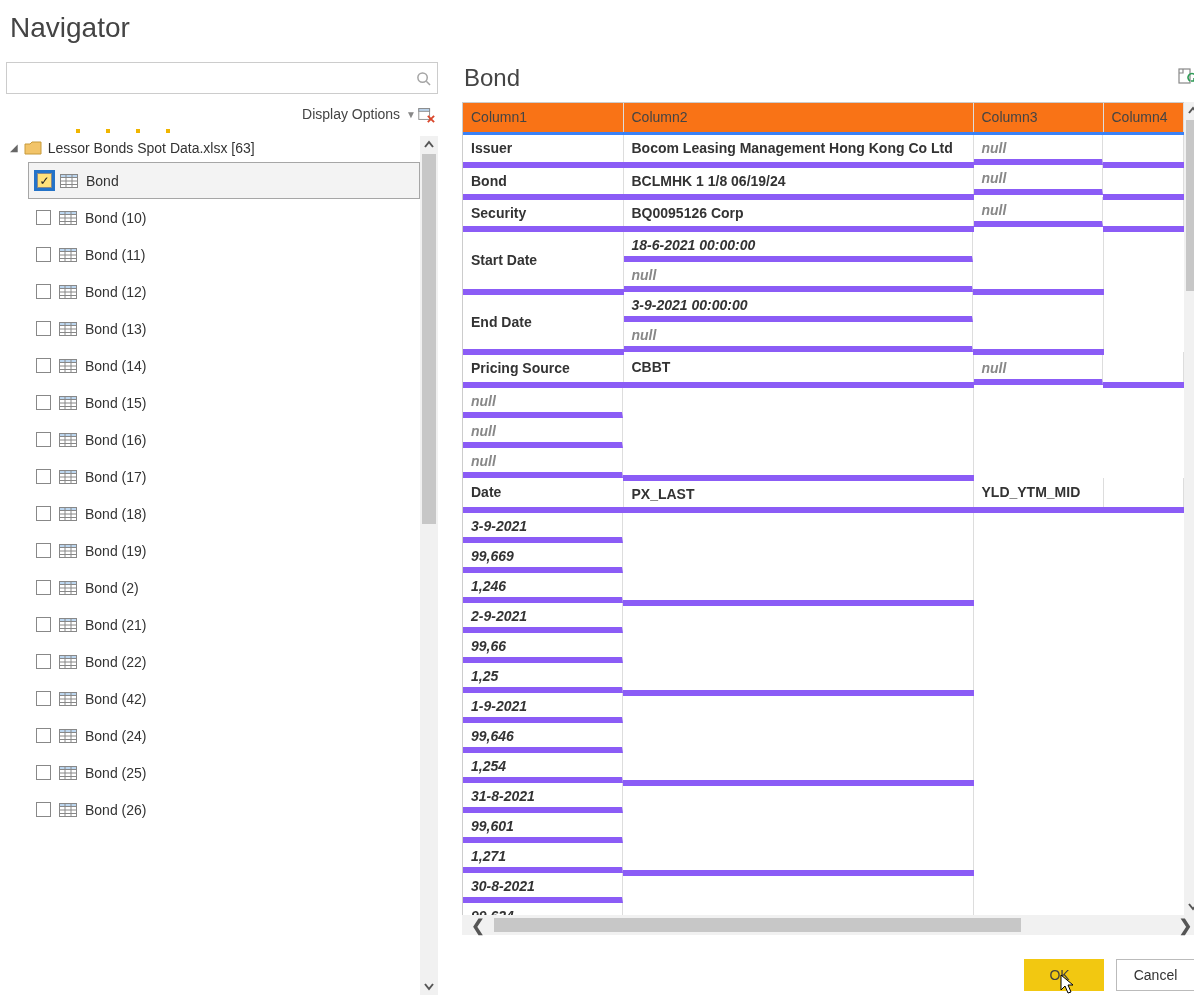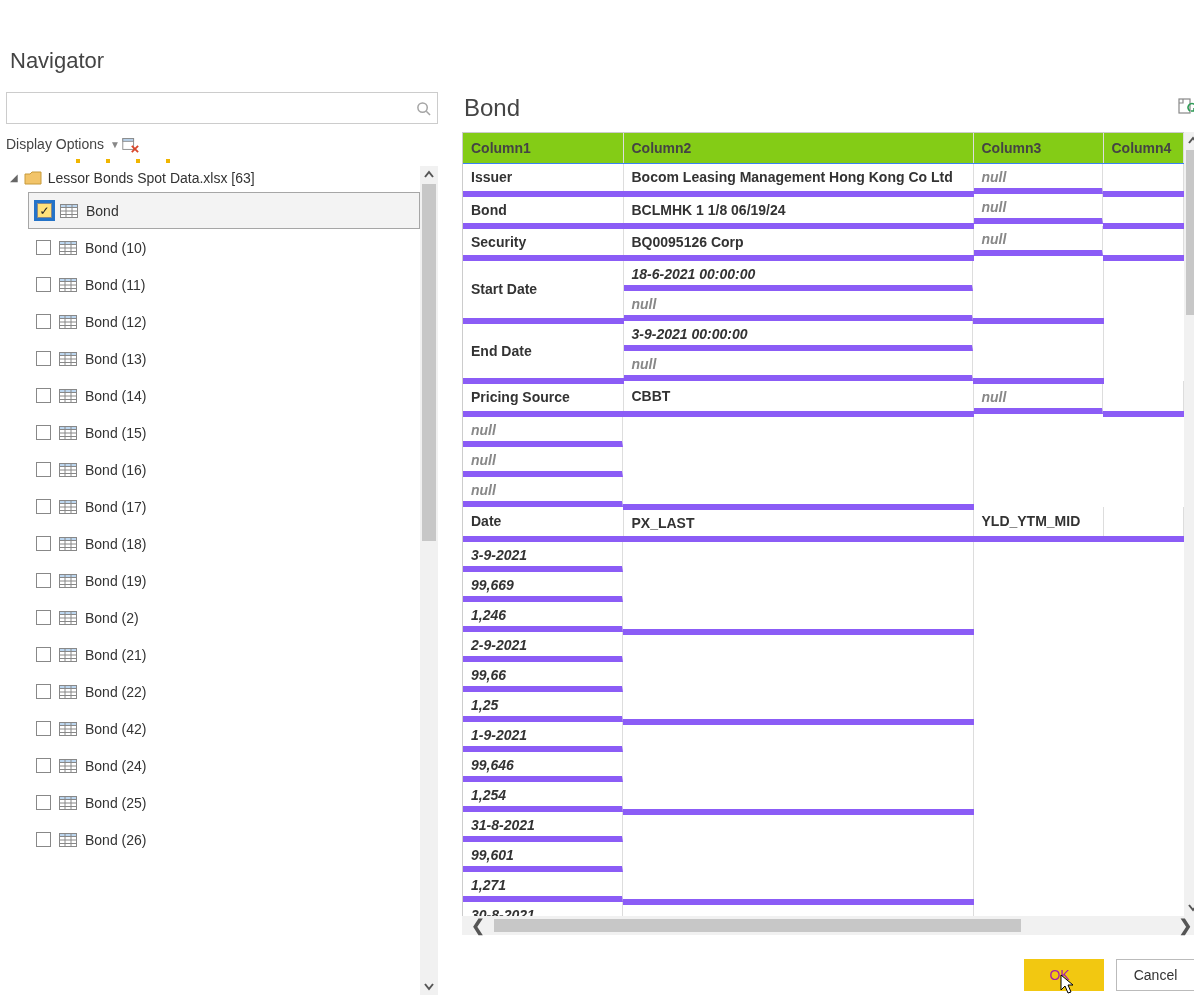--- a/index.html
+++ b/index.html
@@ -10,25 +10,24 @@
     color: #333;
     background: #fff;
     width: 1194px;
     height: 1001px;
     overflow: hidden;
     display: flex;
     flex-direction: column;
     padding: 4px 6px 6px 6px;
   }
   .title {
-    font-size: 22px;
+    font-size: 28px;
     font-weight: 300;
     color: #444;
     padding: 8px 4px 18px 4px;
-    margin-top: 36px;
   }
   .main {
     flex: 1 1 auto;
     display: flex;
     min-height: 0;
   }
   .left {
     width: 440px;
     display: flex;
     flex-direction: column;
@@ -70,21 +69,21 @@
     display: flex;
     align-items: center;
     justify-content: center;
     color: #a4a4a4;
     cursor: pointer;
   }
   
   .toolbar-row {
     display: flex;
     align-items: center;
-    justify-content: flex-start;
+    justify-content: flex-end;
     width: 432px;
     padding: 2px 2px 2px 0;
     font-size: 14px;
     color: #444;
   }
   .display-opts {
     display: flex;
     align-items: center;
     gap: 6px;
     cursor: pointer;
@@ -251,24 +250,24 @@
     border-right: 1px solid #ddd;
     border-bottom: 6px solid #8b5cf6;
     padding: 5px 8px;
     text-align: left;
     font-weight: bold;
     height: 30px;
     white-space: nowrap;
     overflow: hidden;
   }
   table.preview th {
-    background: #84cc16;
-    font-weight: 700;
+    background: #f97316;
+    font-weight: 400;
     color: #444;
-    border-bottom: 1px solid #3b82f6;
+    border-bottom: 3px solid #3b82f6;
   }
   td.right, th.right { text-align: right; }
   td.null, span.null {
     font-style: italic;
     color: #888;
     text-align: right;
   }
   td.italic {
     font-style: italic;
     text-align: right;
@@ -320,21 +319,21 @@
     align-items: center;
     justify-content: center;
     font-size: 14px;
     cursor: pointer;
     border: 1px solid #bbb;
     background: #fff;
   }
   .btn.primary {
     background: #f2c811;
     border-color: #f2c811;
-    color: #a21caf;
+    color: #404040;
     padding-left: 8px;
   }
   .cursor-icon {
     position: absolute;
     right: 125px;
     bottom: -4px;
     pointer-events: none;
   }
 </style>
 </head>

